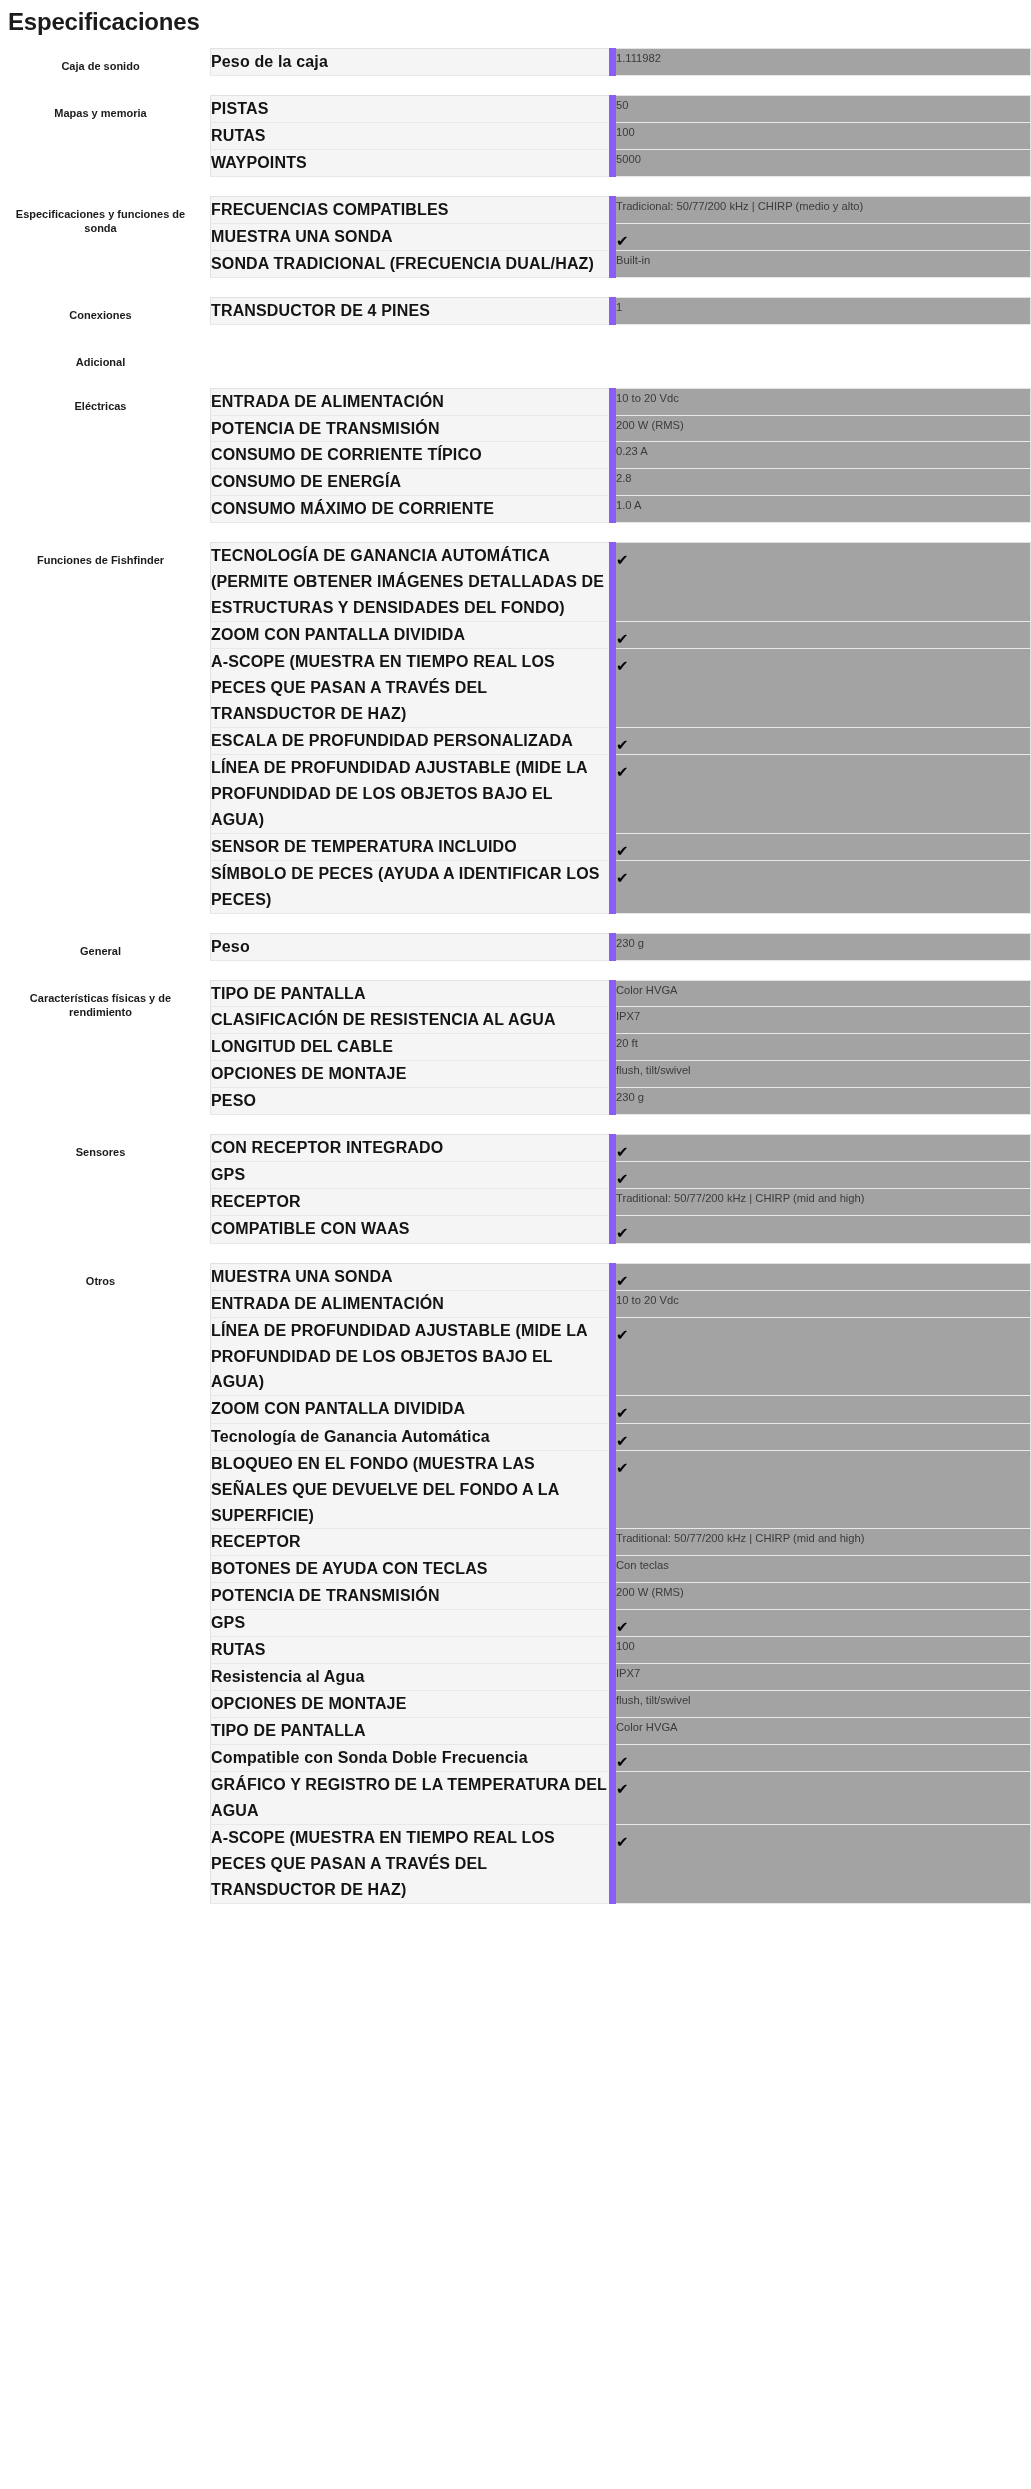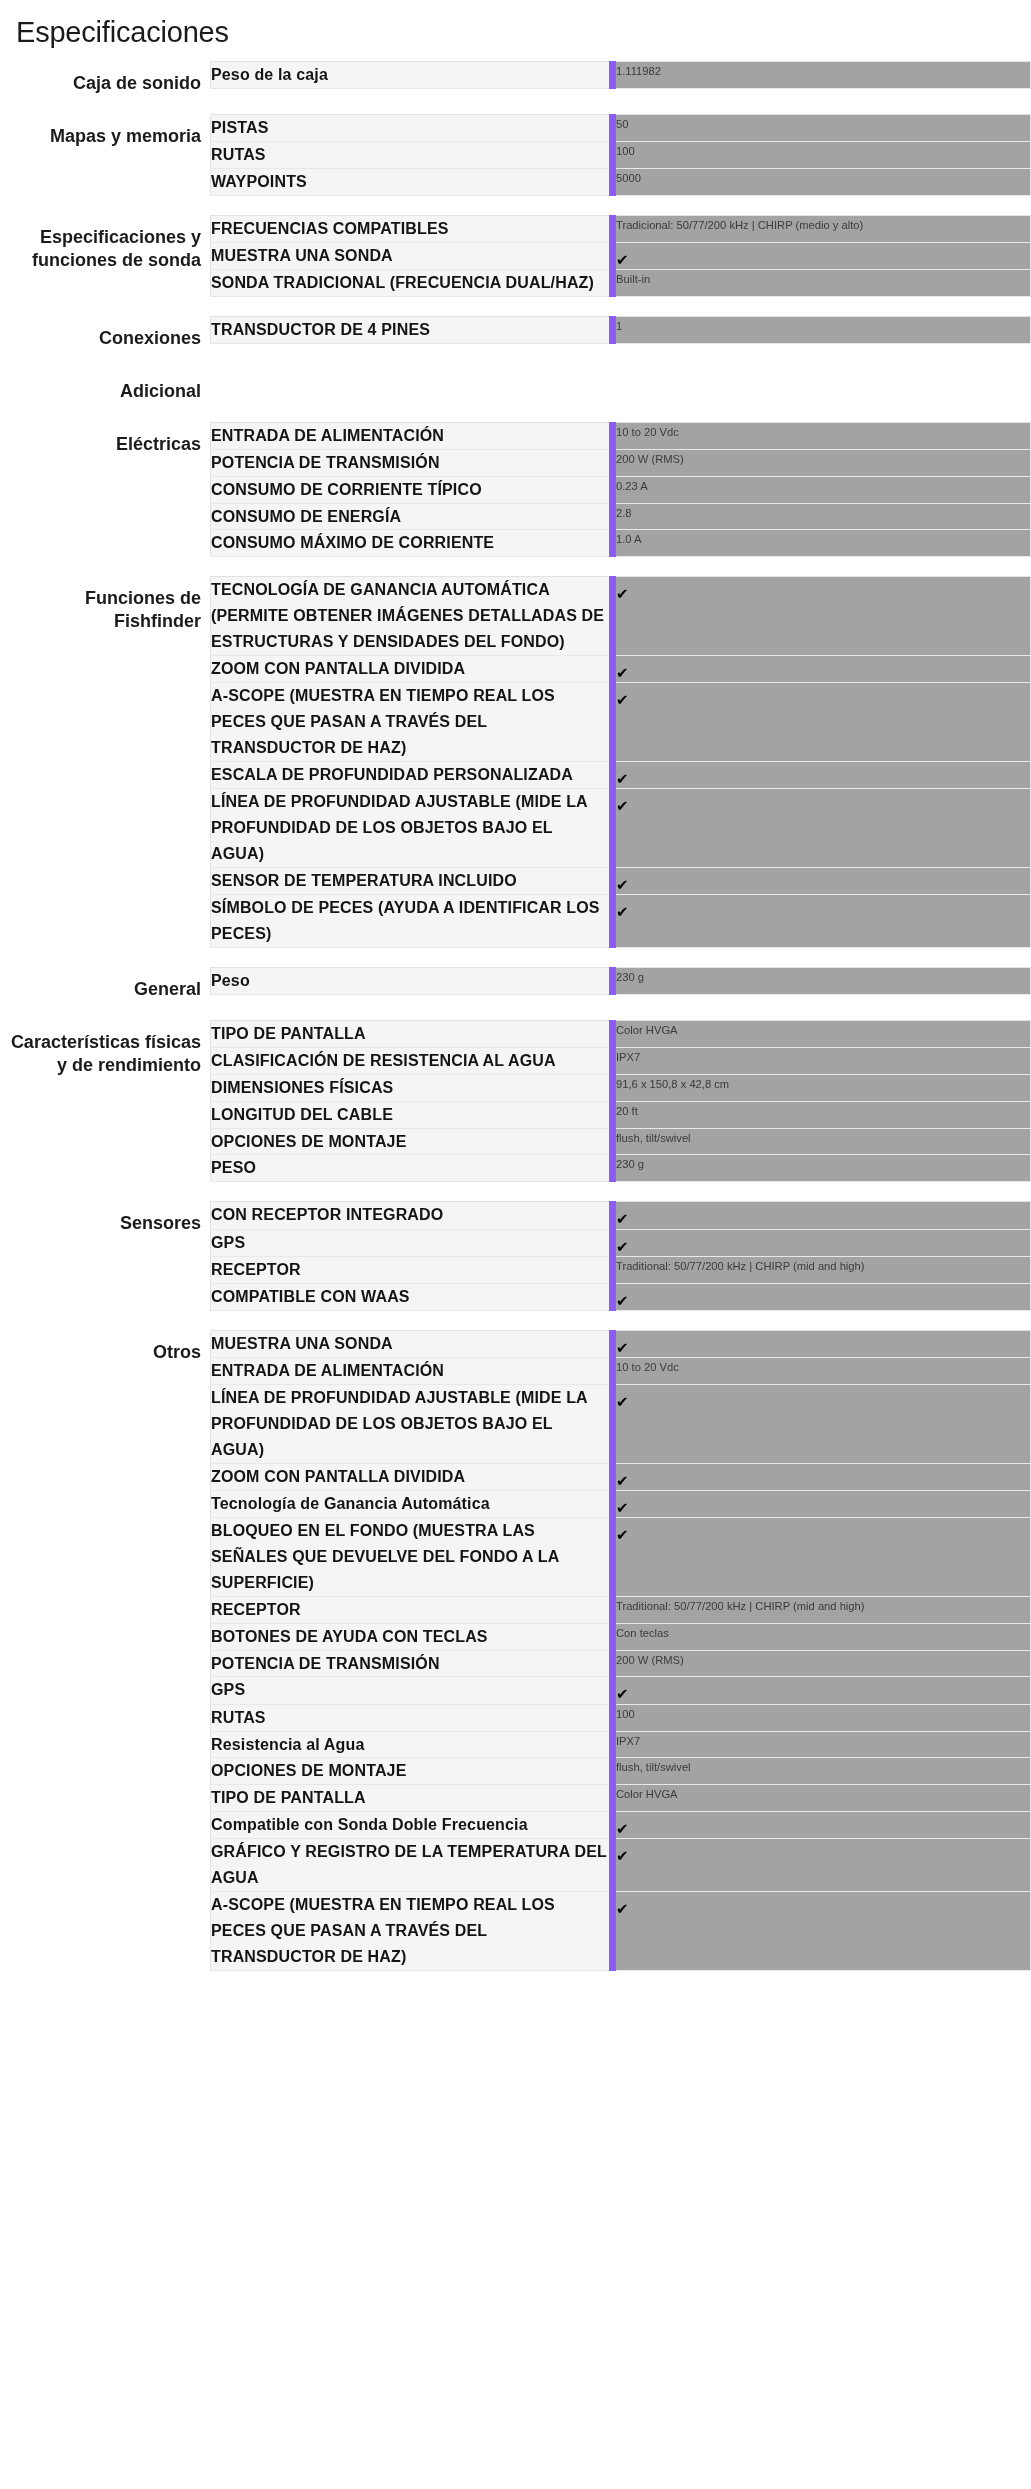--- a/index.html
+++ b/index.html
@@ -13,43 +13,43 @@
     font-family: "Liberation Sans", "DejaVu Sans", sans-serif;
     color: #1a1a1a;
     -webkit-font-smoothing: antialiased;
   }
   #page {
     width: 1031px;
     position: relative;
     padding-top: 0;
   }
   .page-title {
-    font-size: 29px;
-    font-weight: normal;
+    font-size: 24px;
+    font-weight: bold;
     color: #1b1b1b;
-    margin: 8px;
+    margin: 0;
     padding: 8px 0 0 8px;
     letter-spacing: -0.2px;
   }
   .spec-groups {
     margin-top: 12px;
   }
   .spec-group {
     display: flex;
     align-items: flex-start;
     margin-bottom: 19px;
   }
   .group-label {
     width: 210px;
     min-width: 210px;
     box-sizing: border-box;
-    text-align: right;
+    text-align: center;
     padding-right: 9px;
     padding-top: 11px;
-    font-size: 18px;
+    font-size: 11px;
     font-weight: bold;
     color: #1b1b1b;
     line-height: 1.28;
   }
   .group-table {
     flex: 1;
     border-collapse: collapse;
     border-spacing: 0;
     table-layout: fixed;
     width: 802px;
@@ -248,24 +248,20 @@
           <tbody>
             <tr class="spec-row">
               <td class="cell-label">TIPO DE PANTALLA</td>
               <td class="cell-value">Color HVGA</td>
             </tr>
             <tr class="spec-row">
               <td class="cell-label">CLASIFICACIÓN DE RESISTENCIA AL AGUA</td>
               <td class="cell-value">IPX7</td>
             </tr>
             <tr class="spec-row">
-              <td class="cell-label">DIMENSIONES FÍSICAS</td>
-              <td class="cell-value">91,6 x 150,8 x 42,8 cm</td>
-            </tr>
-            <tr class="spec-row">
               <td class="cell-label">LONGITUD DEL CABLE</td>
               <td class="cell-value">20 ft</td>
             </tr>
             <tr class="spec-row">
               <td class="cell-label">OPCIONES DE MONTAJE</td>
               <td class="cell-value">flush, tilt/swivel</td>
             </tr>
             <tr class="spec-row">
               <td class="cell-label">PESO</td>
               <td class="cell-value">230 g</td>

